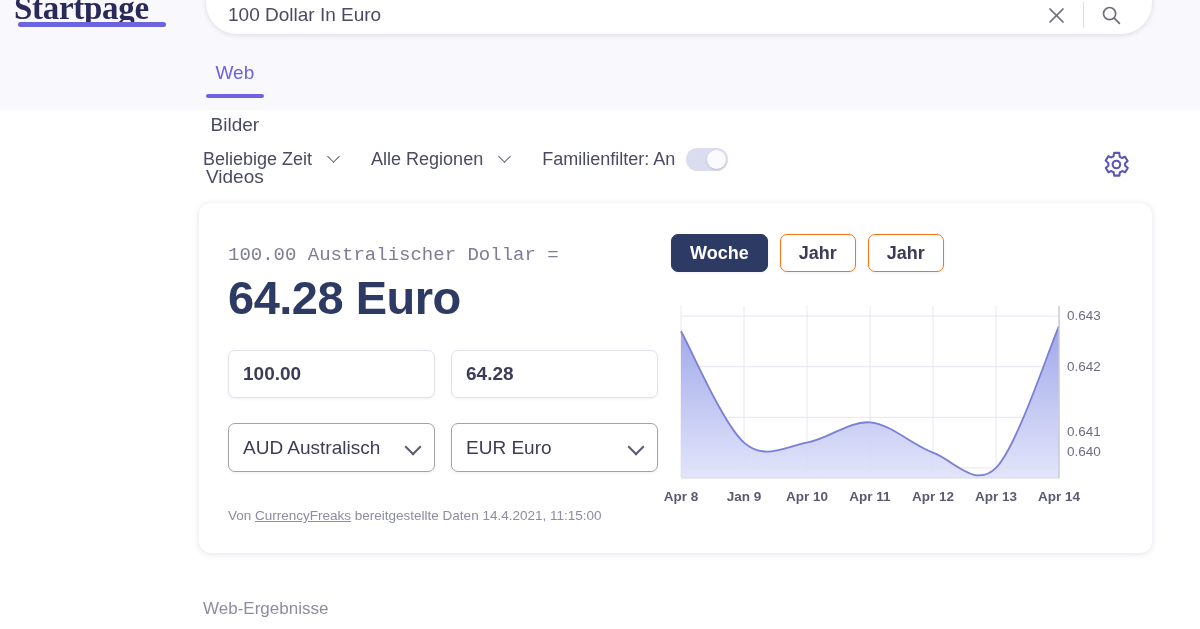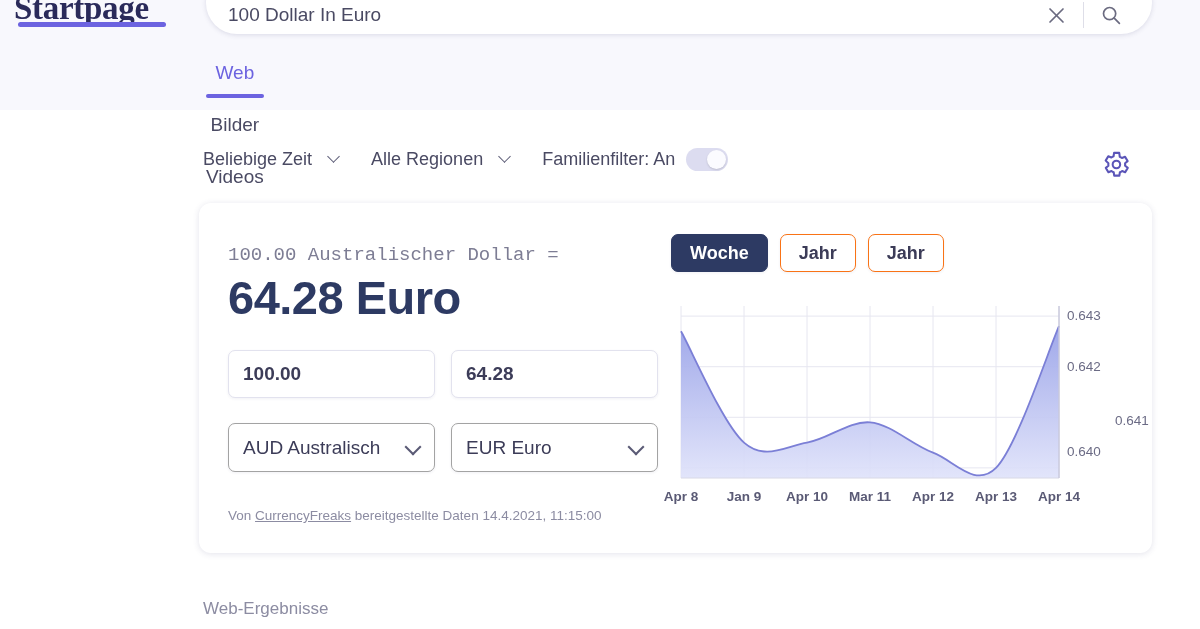--- a/index.html
+++ b/index.html
@@ -293,26 +293,26 @@
             <line x1="262" y1="14" x2="262" y2="186" stroke="#e6e6f0" stroke-width="1"></line>
             <line x1="325" y1="14" x2="325" y2="186" stroke="#e6e6f0" stroke-width="1"></line>
             <line x1="388" y1="14" x2="388" y2="186" stroke="#e6e6f0" stroke-width="1"></line>
             <path d="M 10 39.29411764705634 C 20.5 57.84313725490047, 52 132.03921568627698, 73 150.58823529412112 C 94 169.13725490196526, 115 153.96078431372956, 136 150.58823529412112 C 157 147.21568627451268, 178 128.66666666666669, 199 130.35294117647044 C 220 132.0392156862742, 241 153.1176470588258, 262 160.70588235294366 C 283 168.2941176470615, 304 196.96078431372723, 325 175.88235294117746 C 346 154.8039215686277, 377.5 57.84313725490048, 388 34.23529411764508 L 388 186 L 10 186 Z" fill="url(#areaGrad)"></path>
             <path d="M 10 39.29411764705634 C 20.5 57.84313725490047, 52 132.03921568627698, 73 150.58823529412112 C 94 169.13725490196526, 115 153.96078431372956, 136 150.58823529412112 C 157 147.21568627451268, 178 128.66666666666669, 199 130.35294117647044 C 220 132.0392156862742, 241 153.1176470588258, 262 160.70588235294366 C 283 168.2941176470615, 304 196.96078431372723, 325 175.88235294117746 C 346 154.8039215686277, 377.5 57.84313725490048, 388 34.23529411764508" fill="none" stroke="#7b7fd6" stroke-width="1.8"></path>
             <line x1="10" y1="186" x2="388" y2="186" stroke="#d8d8e6" stroke-width="1"></line>
             <line x1="388" y1="14" x2="388" y2="186" stroke="#c9c9dc" stroke-width="1.4"></line>
           </svg>
       <div class="ylab" style="top: 16.1176px;">0.643</div>
           <div class="ylab" style="top: 66.7059px;">0.642</div>
-          <div class="ylab" style="top: 121px; margin-left: 48px;">0.641</div>
+          <div class="ylab" style="top: 132px;">0.641</div>
           <div class="ylab" style="top: 152px;">0.640</div>
           <div class="xlab" style="left: 10px;">Apr 8</div>
           <div class="xlab" style="left: 73px;">Jan 9</div>
           <div class="xlab" style="left: 136px;">Apr 10</div>
-          <div class="xlab" style="left: 199px;">Mar 11</div>
+          <div class="xlab" style="left: 199px;">Apr 11</div>
           <div class="xlab" style="left: 262px;">Apr 12</div>
           <div class="xlab" style="left: 325px;">Apr 13</div>
           <div class="xlab" style="left: 388px;">Apr 14</div>
         </div>
     </div>
   </div>
 
   <div class="web-results">Web-Ergebnisse</div>
 </div>
 

